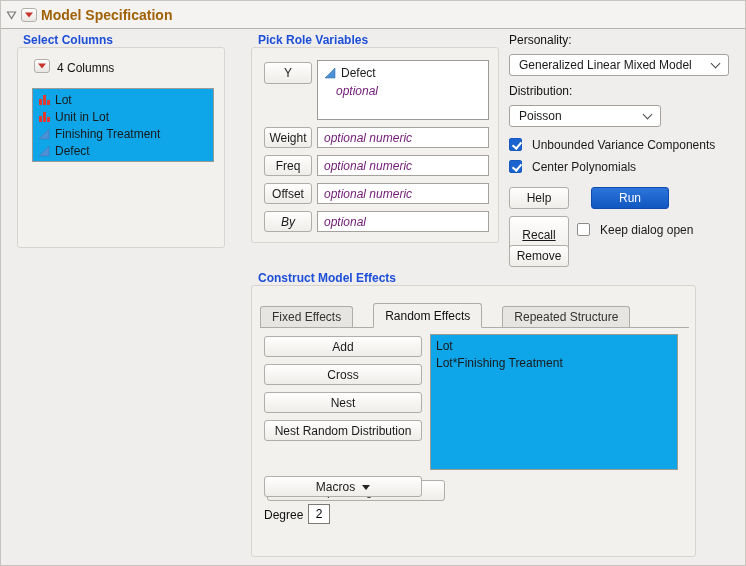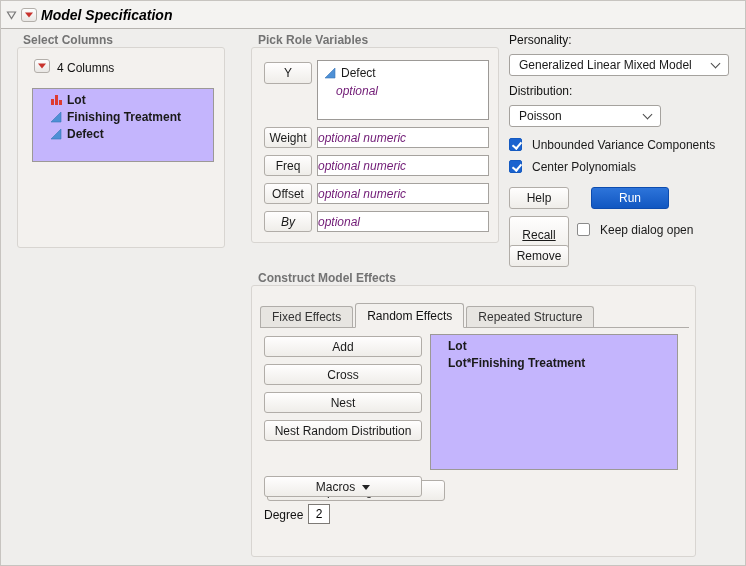--- a/index.html
+++ b/index.html
@@ -2,63 +2,63 @@
 <html><head>
 <meta charset="utf-8">
 <style>
   * { margin:0; padding:0; box-sizing:border-box; }
   body { font-family:"Liberation Sans", sans-serif; background:#fff; }
   #app { position:relative; width:746px; height:566px; background:#efeeec;
          font-size:12px; color:#1a1a1a; overflow:hidden; border:1px solid #c7c4c0; }
 
   .header { position:absolute; left:0; top:0; width:746px; height:28px;
             background:#f4f3f1; border-bottom:1px solid #b6b3af; }
-  .title { position:absolute; left:40px; top:6px; font-size:14px; font-weight:bold; color:#000000;font-style:italic; }
+  .title { position:absolute; left:40px; top:6px; font-size:14px; font-weight:bold; color:#a16207; }
   .disclosure { position:absolute; left:5px; top:9px; }
 
   .red-tri-btn { position:absolute; width:16px; height:14px;
                  background:linear-gradient(#fefefe,#e9e7e4);
                  border:1px solid #b3afaa; border-radius:3px;
                  display:flex; align-items:center; justify-content:center; }
 
-  .section-label { position:absolute; font-weight:bold; color:#737373; }
+  .section-label { position:absolute; font-weight:bold; color:#1d4ed8; }
   .plain-label { position:absolute; color:#111; }
 
   .panel { position:absolute; background:#f3f1ee; border:1px solid #d8d5d1; border-radius:3px; }
 
-  .listbox { position:absolute; background:#c4b5fd; border:1px solid #9c9996; overflow:hidden; padding:2px 12px;font-weight:bold; }
+  .listbox { position:absolute; background:#0ea5e9; border:1px solid #9c9996; overflow:hidden; padding:2px 0; }
   .list-item { display:flex; align-items:center; gap:5px; padding:0 5px; height:17px; }
 
   .btn { position:absolute; background:linear-gradient(#fffefe,#efede9);
          border:1px solid #b1ada8; border-radius:3px;
          font-family:"Liberation Sans",sans-serif; font-size:12px; color:#1a1a1a;
          display:flex; align-items:center; justify-content:center; cursor:default; }
   .btn.run { background:linear-gradient(#2d74da,#1157c1); border-color:#0d4cae; color:#fff; }
 
   .field { position:absolute; height:21px; background:#fff; border:1px solid #a5a29e;
-           display:flex; align-items:center; padding:0 0; }
+           display:flex; align-items:center; padding:0 6px; }
   .placeholder-text { color:#701a75; font-style:italic; }
 
   .dropbox { position:absolute; background:#fff; border:1px solid #9c9996; padding:4px 6px; }
   .drop-item { display:flex; align-items:center; gap:5px; height:16px; }
 
   .dropdown { position:absolute; height:22px; background:#fff; border:1px solid #a5a29e; border-radius:3px;
               display:flex; align-items:center; justify-content:space-between; padding:0 9px; }
   .chev { width:7px; height:7px; border-right:1.6px solid #4a4a4a; border-bottom:1.6px solid #4a4a4a;
           transform:rotate(45deg); margin-top:-4px; flex:0 0 auto; }
 
   .check-row { position:absolute; display:flex; align-items:center; gap:10px; height:15px; }
   .checkbox { width:13px; height:13px; background:#fff; border:1px solid #8b8b8b; border-radius:2px;
               position:relative; flex:0 0 auto; }
   .checkbox.checked { background:#1b63cf; border-color:#155ac1; }
   .checkbox.checked::after { content:""; position:absolute; left:4px; top:1px; width:4px; height:7px;
               border-right:2px solid #fff; border-bottom:2px solid #fff; transform:rotate(40deg); }
 
   .tabbar { position:absolute; left:8px; top:16px; width:429px; height:26px;
-            border-bottom:1px solid #b0ada9; display:flex; align-items:flex-end; gap:2px; }
+            border-bottom:1px solid #b0ada9; display:flex; align-items:flex-end; gap:20px; }
   .tab { height:21px; background:#e7e5e1; border:1px solid #b0ada9; border-bottom:none;
          border-radius:3px 3px 0 0; display:flex; align-items:center; padding:0 11px; color:#333; }
   .tab.active { height:25px; background:#f3f1ee; margin-bottom:-1px; z-index:2; position:relative;
                 border-bottom:1px solid #f3f1ee; color:#111; }
 
   .degree-input { position:absolute; width:22px; height:20px; border:1px solid #7d7a76; background:#fff;
                   text-align:center; font-family:"Liberation Sans",sans-serif; font-size:12px; }
   .macros-caret { width:0; height:0; border-left:4px solid transparent; border-right:4px solid transparent;
                   border-top:5px solid #222; margin-left:7px; position:relative; top:1px; }
 </style>
@@ -91,20 +91,28 @@
       <div class="list-item">
         <svg width="12" height="12">
             <rect x="1" y="5" width="3" height="6" fill="#dd3b30"></rect>
             <rect x="5" y="1" width="3" height="10" fill="#dd3b30"></rect>
             <rect x="9" y="6" width="3" height="5" fill="#dd3b30"></rect>
           </svg>
         <span>Lot</span>
       </div>
       <div class="list-item">
         <svg width="12" height="12">
+            <rect x="1" y="5" width="3" height="6" fill="#dd3b30"></rect>
+            <rect x="5" y="1" width="3" height="10" fill="#dd3b30"></rect>
+            <rect x="9" y="6" width="3" height="5" fill="#dd3b30"></rect>
+          </svg>
+        <span>Unit in Lot</span>
+      </div>
+      <div class="list-item">
+        <svg width="12" height="12">
             <polygon points="1,11 11,11 11,1" fill="#4e90d5" stroke="#3a77b8" stroke-width="0.6"></polygon>
           </svg>
         <span>Finishing Treatment</span>
       </div>
       <div class="list-item">
         <svg width="12" height="12">
             <polygon points="1,11 11,11 11,1" fill="#4e90d5" stroke="#3a77b8" stroke-width="0.6"></polygon>
           </svg>
         <span>Defect</span>
       </div>

